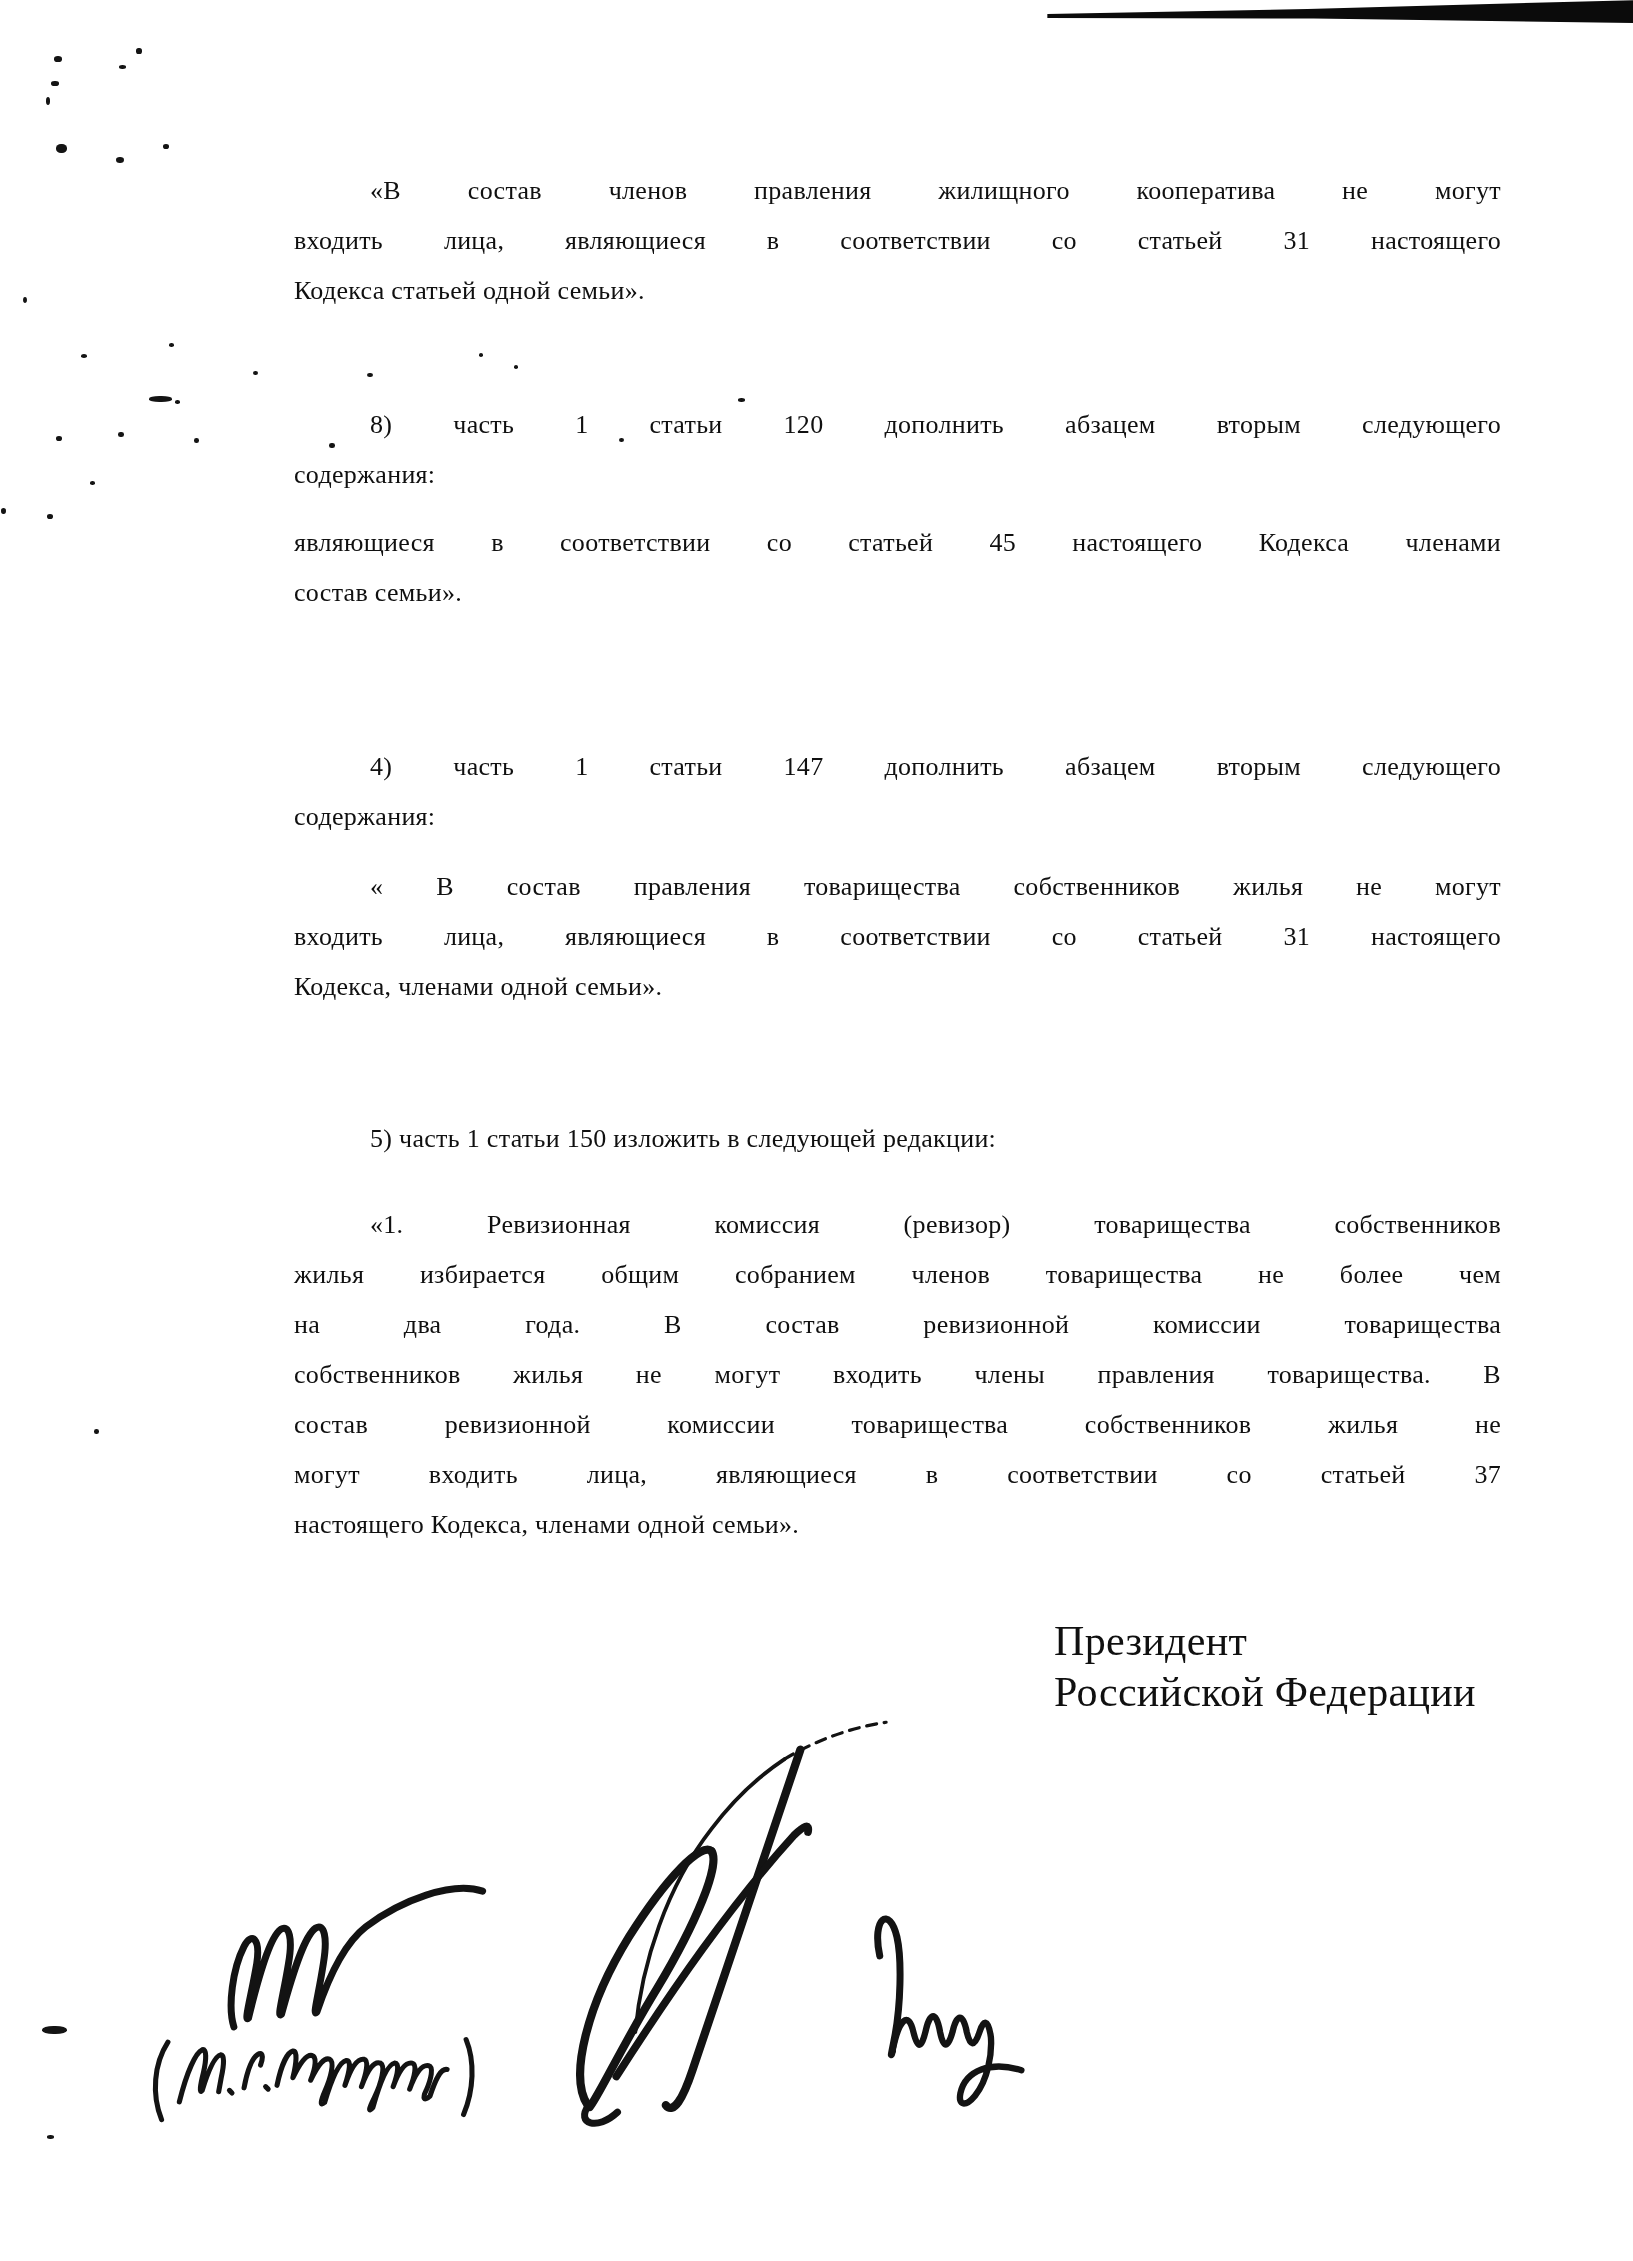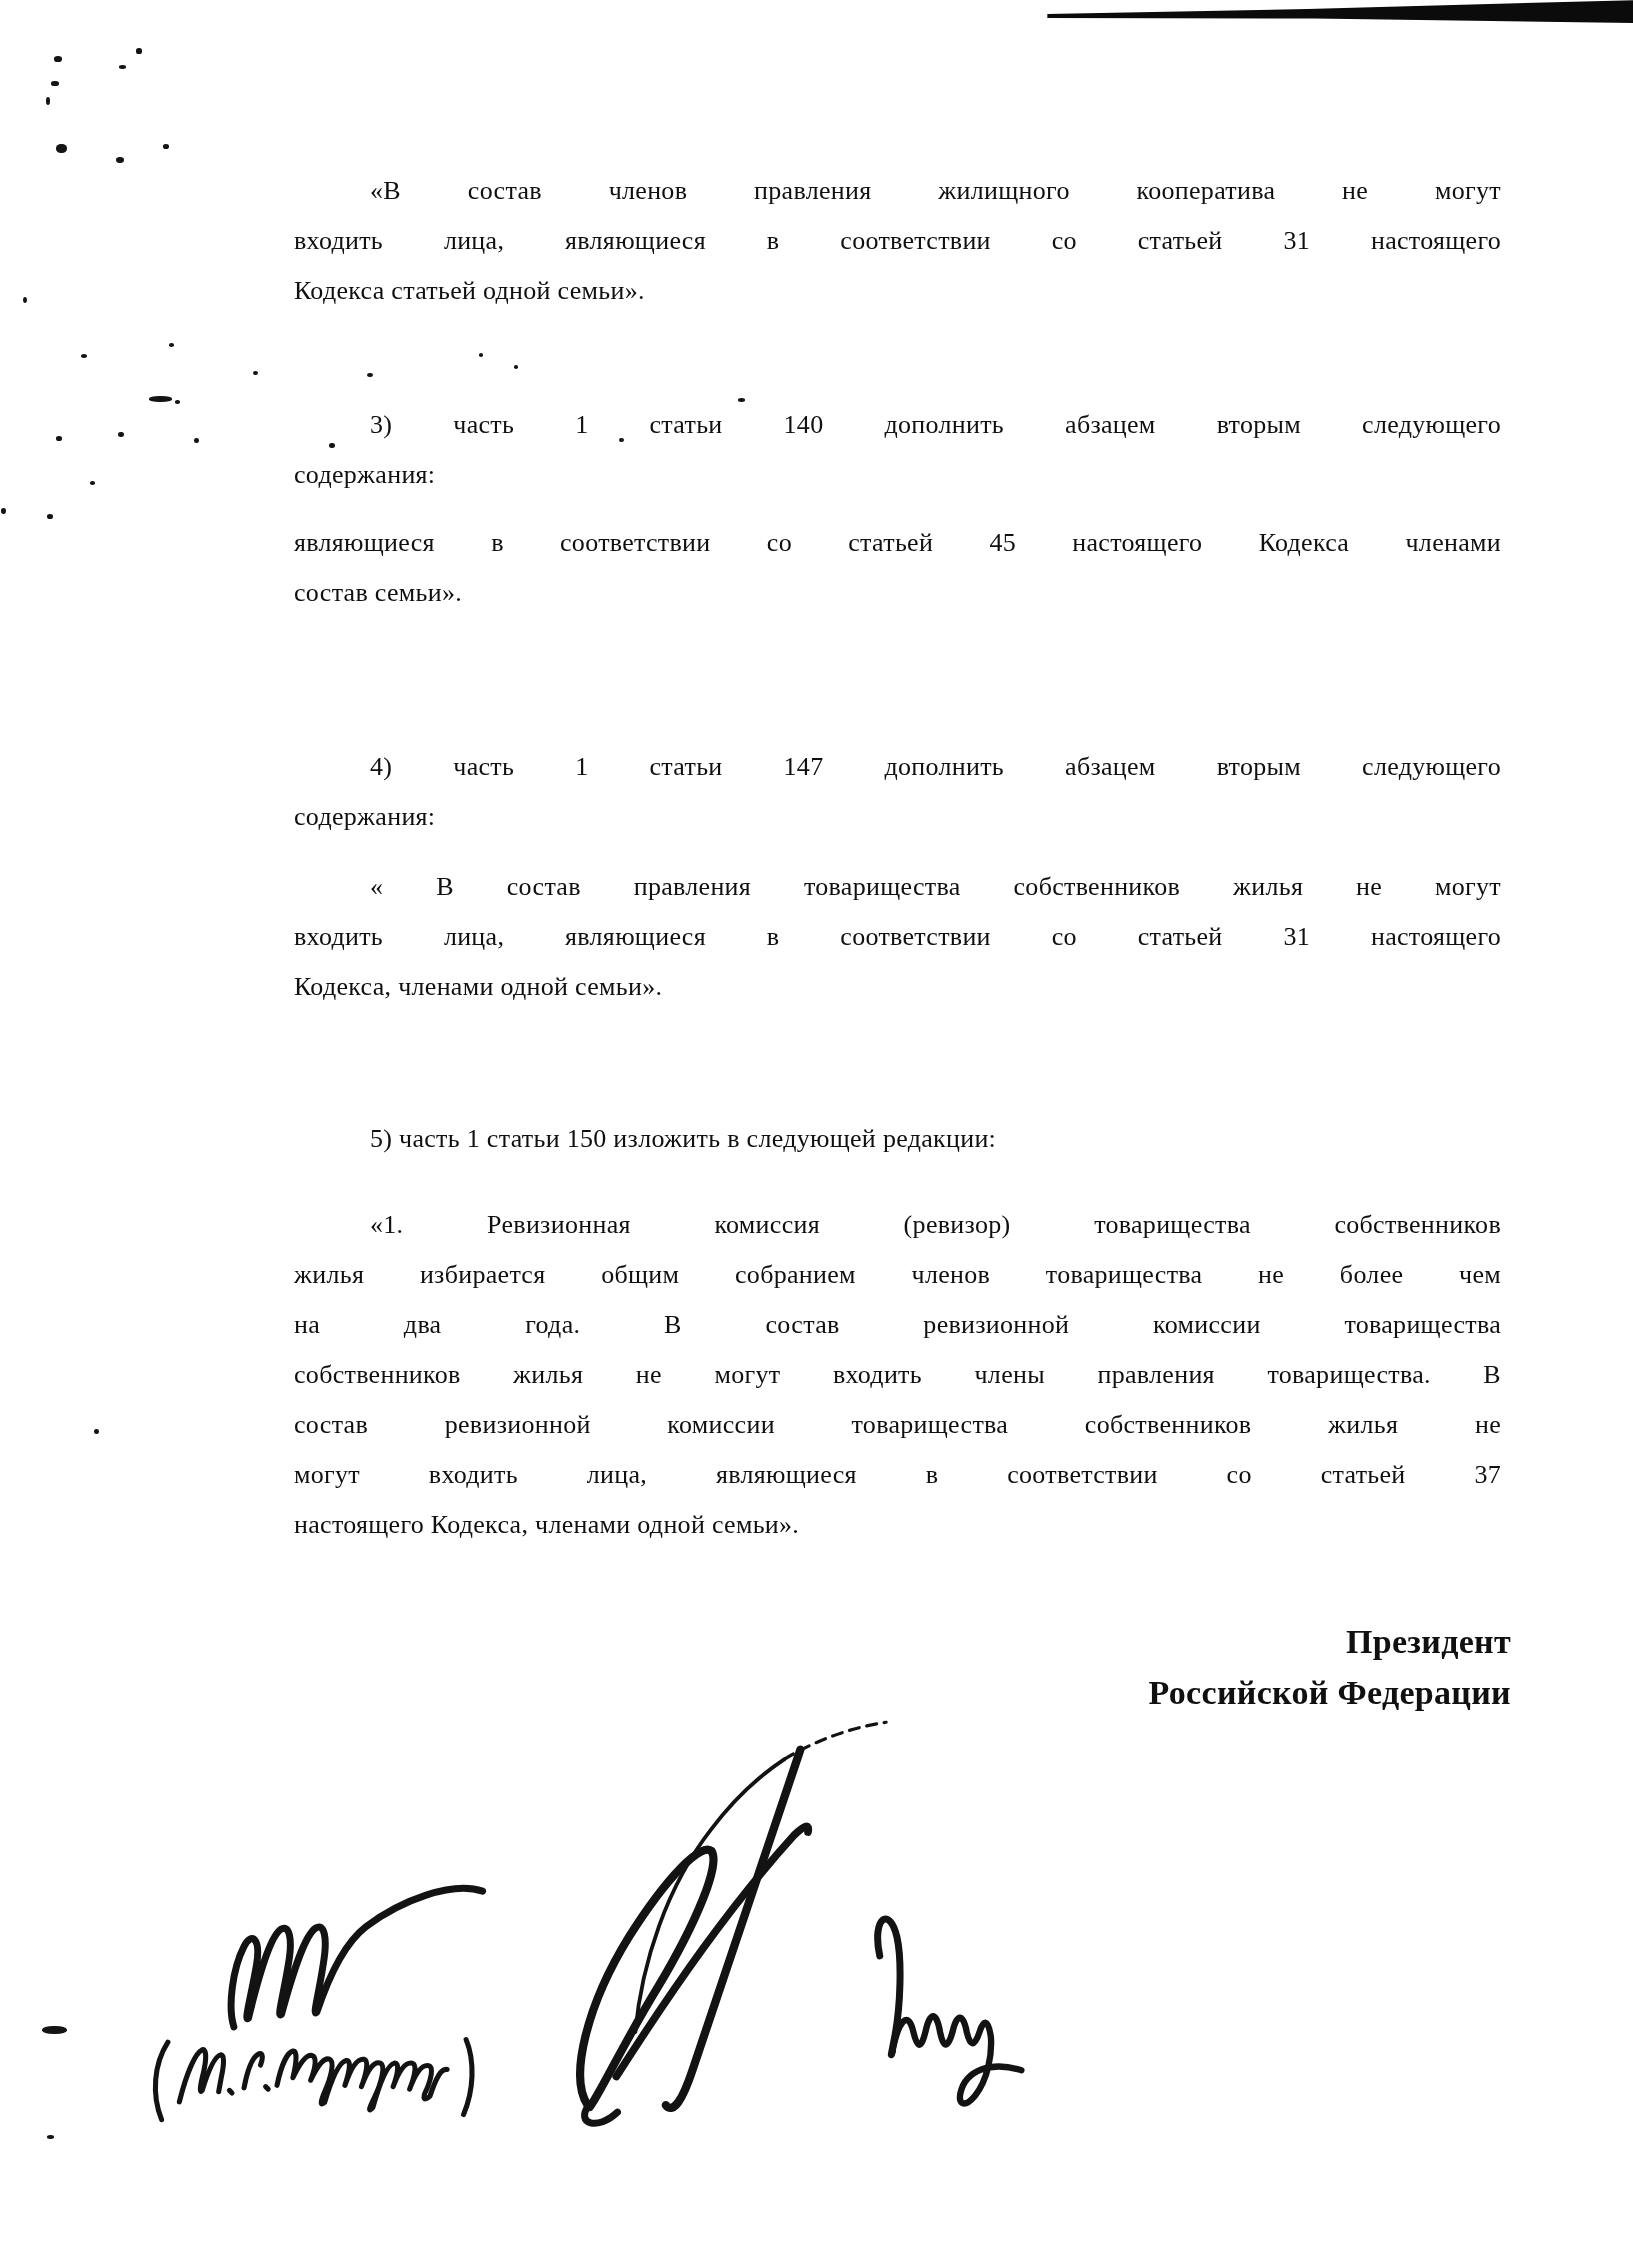--- a/index.html
+++ b/index.html
@@ -19,25 +19,24 @@
     line-height:50px;
     letter-spacing:0.3px;
   }
   .line{text-align:justify;text-align-last:justify;}
   .line.first{text-indent:76px;}
   .line.last{text-align-last:left;}
   .president{
     position:absolute;
     left:1054px;top:1616px;
     width:457px;
-    text-align:right;
-    font-size:34px;
+    text-align:left;
+    font-size:42px;
     line-height:51px;
     letter-spacing:0.3px;
-    font-weight:bold;
   }
   .speck{position:absolute;background:#141414;border-radius:45%;}
   .sig-svg{position:absolute;}
   .sig-svg path{fill:none;stroke:#131313;stroke-linecap:round;stroke-linejoin:round;}
   .artifact{position:absolute;}
 </style>
 </head>
 <body>
 
 <div class="page">
@@ -46,21 +45,21 @@
     <polygon points="10,22 420,14 933,0 933,36 430,29 10,28" fill="#0b0b0b"></polygon>
   </svg>
 
   <div class="block" style="top:166px;">
     <div class="line first">«В состав членов правления жилищного кооператива не могут</div>
     <div class="line">входить лица, являющиеся в соответствии со статьей 31 настоящего</div>
     <div class="line last">Кодекса статьей одной семьи».</div>
   </div>
 
   <div class="block" style="top:400px;">
-    <div class="line first">3) часть 1 статьи 140 дополнить абзацем вторым следующего</div>
+    <div class="line first">8) часть 1 статьи 120 дополнить абзацем вторым следующего</div>
     <div class="line last">содержания:</div>
   </div>
 
   <div class="block" style="top:518px;">
     <div class="line">являющиеся в соответствии со статьей 45 настоящего Кодекса членами</div>
     <div class="line last">состав семьи».</div>
   </div>
 
   <div class="block" style="top:742px;">
     <div class="line first">4) часть 1 статьи 147 дополнить абзацем вторым следующего</div>

